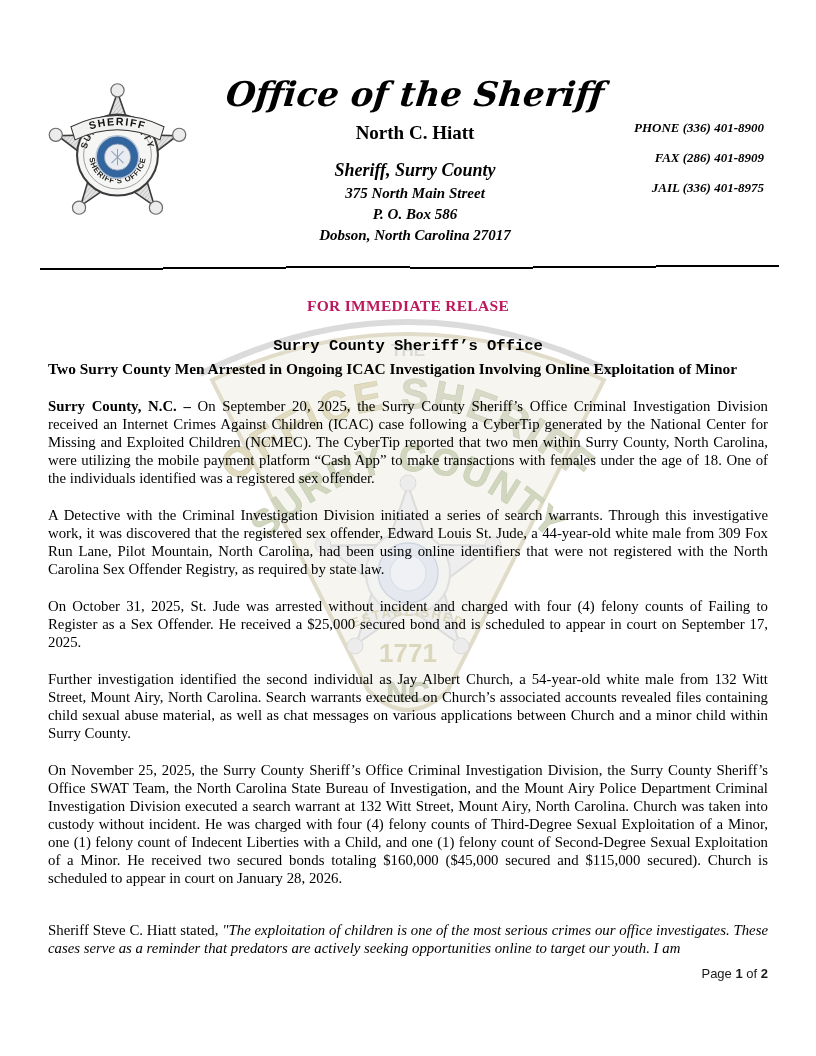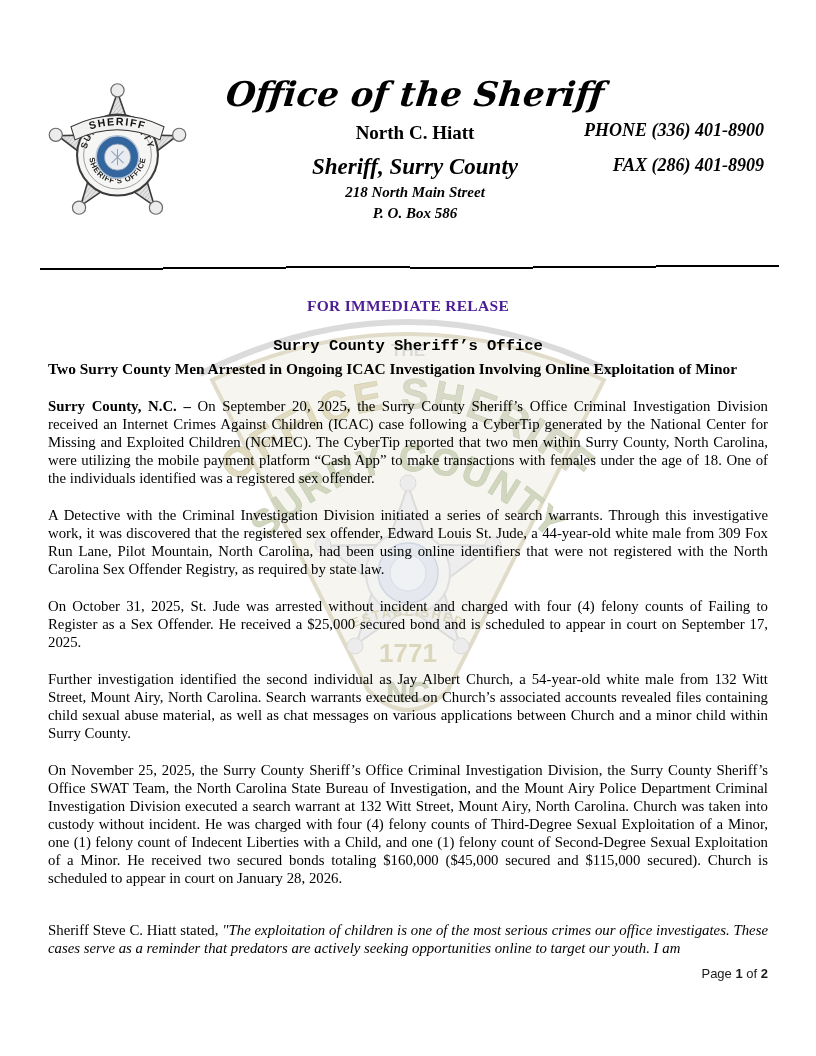--- a/index.html
+++ b/index.html
@@ -15,36 +15,36 @@
   .badge-svg{position:absolute;left:44px;top:62px;width:148px;height:174px;z-index:2;}
   .head-center{position:absolute;left:225px;top:74px;width:380px;text-align:center;z-index:2;}
   .script-title{
     font-family:"DejaVu Serif", serif;
     font-style:italic;font-weight:bold;
     font-size:34px;line-height:40px;
     transform:skewX(-6deg);
     white-space:nowrap;
   }
   .sheriff-name{font-size:19px;font-weight:bold;margin-top:8px;}
-  .sheriff-title{font-size:23px;font-weight:bold;font-style:italic;margin-top:10px;}
+  .sheriff-title{font-size:18px;font-weight:bold;font-style:italic;margin-top:16px;}
   .addr{font-size:15px;font-weight:bold;font-style:italic;margin-top:3px;line-height:18px;}
   .head-right{position:absolute;right:52px;top:120px;width:220px;text-align:right;z-index:2;}
-  .contact-line{font-size:18px;font-weight:bold;font-style:italic;margin-bottom:14px;white-space:nowrap;}
+  .contact-line{font-size:13px;font-weight:bold;font-style:italic;margin-bottom:14px;white-space:nowrap;}
   
   .divider{position:absolute;left:40px;top:263px;width:739px;display:flex;z-index:2;}
   .divider span{display:block;height:0;border-top:2px solid #000;flex:1 1 auto;}
   .divider .s1{margin-top:5px;} .divider .s2{margin-top:4px;} .divider .s3{margin-top:3px;}
   .divider .s4{margin-top:4px;} .divider .s5{margin-top:3px;} .divider .s6{margin-top:2px;}
   
   .watermark{position:absolute;left:182px;top:278px;width:452px;height:452px;z-index:0;opacity:.9;}
   
   .content{position:absolute;left:48px;right:48px;top:283px;z-index:1;}
   .release-banner{
     text-align:center;font-weight:bold;font-size:15.5px;
-    color:#4c1d95;margin-top:14px;letter-spacing:.3px;
+    color:#be185d;margin-top:14px;letter-spacing:.3px;
   }
   .org-line{text-align:center;font-weight:bold;font-size:15.5px;margin-top:22px;font-family:Liberation Mono, monospace;}
   .headline{font-weight:bold;font-size:15.4px;margin-top:5px;white-space:nowrap;}
   .content p{
     font-size:14.8px;line-height:18px;
     text-align:justify;margin:19px 0 0 0;
   }
   .content p.quote-para{margin-top:34px;}
   
   .footer{
@@ -92,27 +92,29 @@
 
     <circle cx="72" cy="94" r="21" fill="#33669E" stroke="#b9c6da" stroke-width="1.5"></circle>
     <circle cx="72" cy="94" r="13" fill="#e9edf2" stroke="#7d93ad" stroke-width="0.8"></circle>
     <path d="M 66 88 L 78 100 M 78 88 L 66 100 M 72 86 L 72 102" stroke="#8fa3b8" stroke-width="1" fill="none"></path>
   </svg>
 
   <div class="head-center">
     <div class="script-title">Office of the Sheriff</div>
     <div class="sheriff-name">North C. Hiatt</div>
     <div class="sheriff-title">Sheriff, Surry County</div>
-    <div class="addr">218 North Main Street</div>
+    <div class="addr">375 North Main Street</div>
     <div class="addr">P. O. Box 586</div>
+    <div class="addr">Dobson, North Carolina 27017</div>
   </div>
 
   <div class="head-right">
     <div class="contact-line">PHONE (336) 401-8900</div>
     <div class="contact-line">FAX (286) 401-8909</div>
+    <div class="contact-line">JAIL (336) 401-8975</div>
   </div>
 
   <div class="divider">
     <span class="s1"></span>
       <span class="s2"></span>
       <span class="s3"></span>
     <span class="s4"></span>
       <span class="s5"></span>
       <span class="s6"></span>
   </div>

